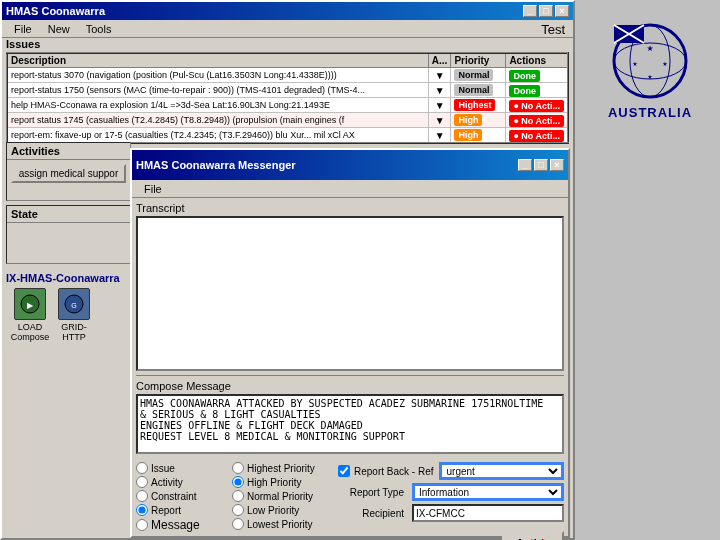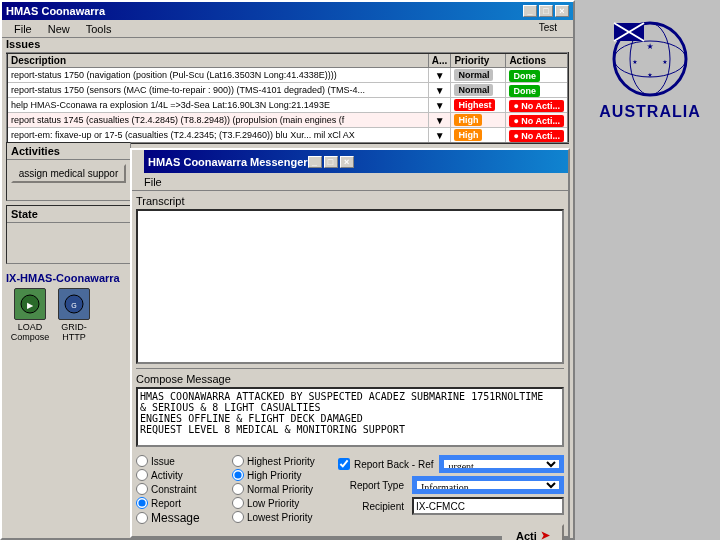--- a/index.html
+++ b/index.html
@@ -62,22 +62,22 @@
     .menu-item {
       padding: 2px 8px;
       font-size: 11px;
       cursor: pointer;
     }
 
     
     .test-label {
       position: absolute;
       top: 20px;
-      right: 16px;
-      font-size: 10px;
+      right: 8px;
+      font-size: 13px;
     }
 
     
     .issues-panel {
       position: absolute;
       top: 36px;
       left: 4px;
       right: 4px;
       height: 100px;
     }
@@ -221,27 +221,27 @@
       height: 390px;
       background: #d4d0c8;
       border: 2px solid #fff;
       border-right-color: #808080;
       border-bottom-color: #808080;
       z-index: 10;
     }
     .messenger-title {
       background: linear-gradient(to right, #000080, #1084d0);
       color: white;
-      height: 23px;
-      display: flex;
-      align-items: center;
+      height: 30px;
+      display: flex;
+      align-items: center;
+      justify-content: space-between;
       padding: 0 4px;
       font-size: 11px;
       font-weight: bold;
-      margin-left: 12px;
     }
     .messenger-menu {
       background: #d4d0c8;
       height: 18px;
       display: flex;
       align-items: center;
       padding: 0 4px;
       border-bottom: 1px solid #808080;
     }
     .messenger-content {
@@ -323,22 +323,21 @@
     .field-label {
       text-align: right;
       min-width: 80px;
       font-size: 10px;
     }
     .field-select {
       flex: 1;
       height: 18px;
       font-size: 10px;
       background: white;
-      border: 5px solid #3b82f6;
-      font-family: Liberation Serif, serif;
+      border: 3px solid #3b82f6;
     }
     .field-input {
       flex: 1;
       height: 18px;
       font-size: 10px;
       background: white;
       border: 2px inset #808080;
       padding: 0 2px;
     }
 
@@ -362,21 +361,21 @@
       top: 10px;
       right: 10px;
       width: 120px;
       height: 120px;
       display: flex;
       flex-direction: column;
       align-items: center;
       justify-content: center;
     }
     .aus-text {
-      font-size: 16px;
+      font-size: 13px;
       font-weight: bold;
       color: #000080;
       letter-spacing: 1px;
       margin-top: 4px;
     }
 
     input[type="radio"] { margin: 0; width: 12px; height: 12px; }
     input[type="checkbox"] { margin: 0; width: 12px; height: 12px; }
 
     .desc-col { max-width: 240px; overflow: hidden; text-overflow: ellipsis; }
@@ -410,21 +409,21 @@
       <thead>
         <tr>
           <th>Description</th>
           <th style="width:20px">A...</th>
           <th style="width:55px">Priority</th>
           <th style="width:60px">Actions</th>
         </tr>
       </thead>
       <tbody id="issues-tbody">
       <tr>
-    <td class="desc-col" style="font-size:9px; max-width: 240px; overflow: hidden; white-space: nowrap; text-overflow: ellipsis;">report-status 1750 (navigation (position (Pul-Scu (Lat16.3503N Long:41.4338E))))</td>
+    <td class="desc-col" style="font-size:9px; max-width: 240px; overflow: hidden; white-space: nowrap; text-overflow: ellipsis;">report-status 3070 (navigation (position (Pul-Scu (Lat16.3503N Long:41.4338E))))</td>
     <td style="width:16px; text-align:center;">▼</td>
     <td><span class="badge badge-normal">Normal</span></td>
     <td><span class="action-done">Done</span></td>
   </tr>
           <tr>
     <td class="desc-col" style="font-size:9px; max-width: 240px; overflow: hidden; white-space: nowrap; text-overflow: ellipsis;">report-status 1750 (sensors (MAC (time-to-repair : 900)) (TMS-4101 degraded) (TMS-4...</td>
     <td style="width:16px; text-align:center;">▼</td>
     <td><span class="badge badge-normal">Normal</span></td>
     <td><span class="action-done">Done</span></td>
   </tr>

